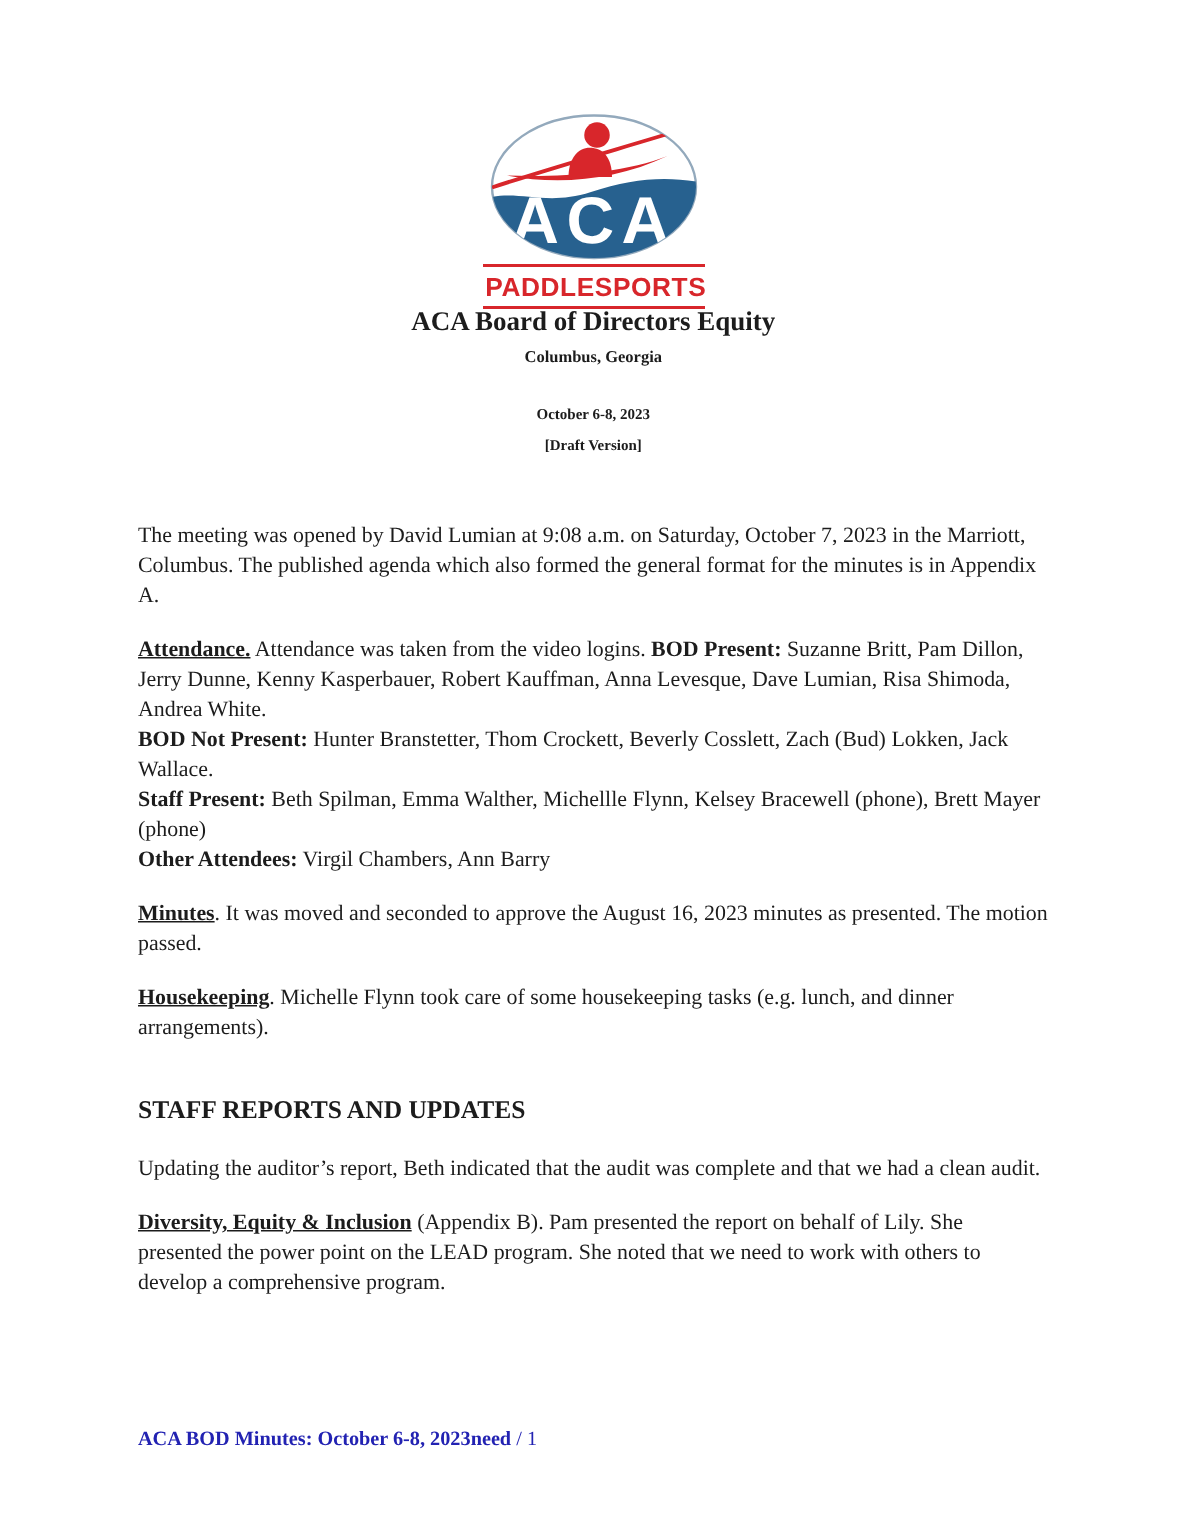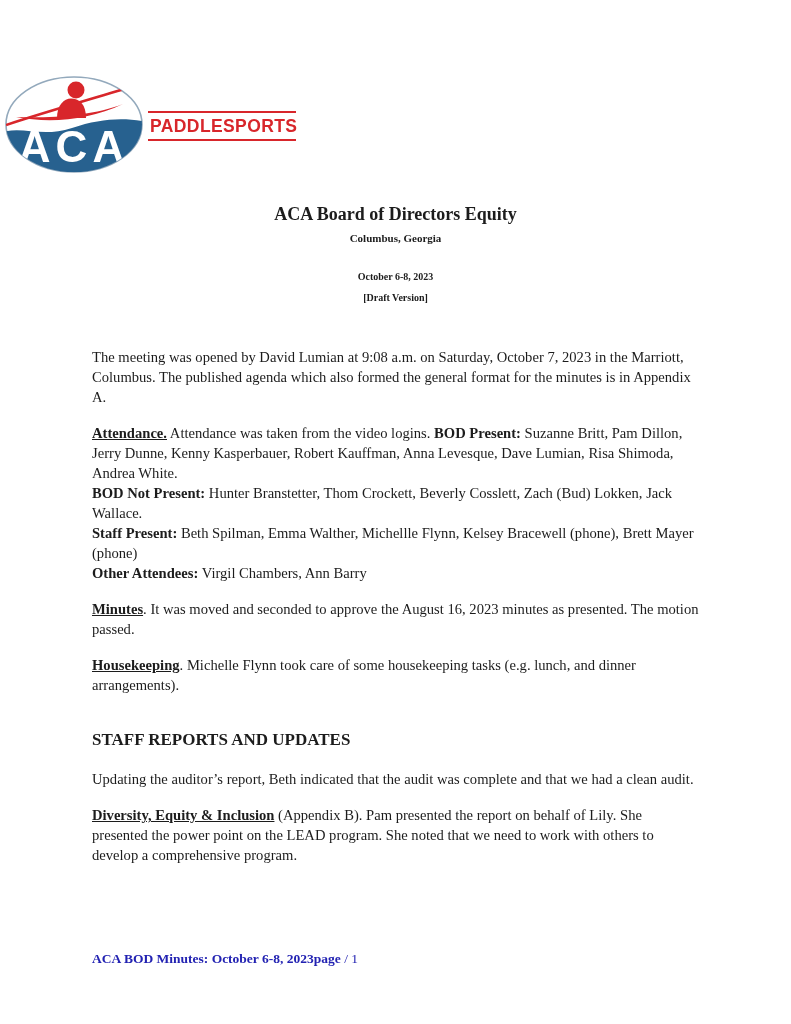--- a/index.html
+++ b/index.html
@@ -4,21 +4,21 @@
 <style>
   html,body { margin:0; padding:0; background:#ffffff; }
   .page {
     position:relative; width:791px; height:1024px; background:#ffffff;
     font-family:"Liberation Serif","DejaVu Serif",serif;
     color:#1c1c1c; overflow:hidden; margin:0 auto;
   }
   
   .logo-block {
     position:absolute; top:75px; left:0; width:100%;
-    display:flex; flex-direction:row; align-items:center;
+    display:flex; flex-direction:column; align-items:center;
   }
   .logo-acronym {
     font-family:"Liberation Sans","DejaVu Sans",sans-serif;
     font-weight:bold; font-size:44px; letter-spacing:5px; fill:#ffffff;
   }
   .ps-band {
     margin-top:2px; width:144px; text-align:center;
     border-top:2px solid #d8262b; border-bottom:2px solid #d8262b;
     color:#d8262b; font-family:"Liberation Sans","DejaVu Sans",sans-serif;
     font-weight:bold; font-size:17.5px; line-height:18px; padding:4px 2px;
@@ -96,16 +96,16 @@
     <div class="section-heading">STAFF REPORTS AND UPDATES</div>
 
     <p class="para">Updating the auditor’s report, Beth indicated that the audit was complete and that we had a clean audit.</p>
 
     <p class="para"><span class="lbl">Diversity, Equity &amp; Inclusion</span><span> (Appendix B). Pam presented the report on behalf of Lily. She presented the power point on the LEAD program. She noted that we need to work with others to develop a comprehensive program.</span></p>
 
   </div>
 
   <div class="footer">
     <div class="left">ACA BOD Minutes: October 6-8, 2023</div>
-    <div class="right"><span class="page-label">page</span><span class="page-num"> / 1</span></div>
+    <div class="right"><span class="page-label">need</span><span class="page-num"> / 1</span></div>
   </div>
 
 </div>
 
 </body></html>

